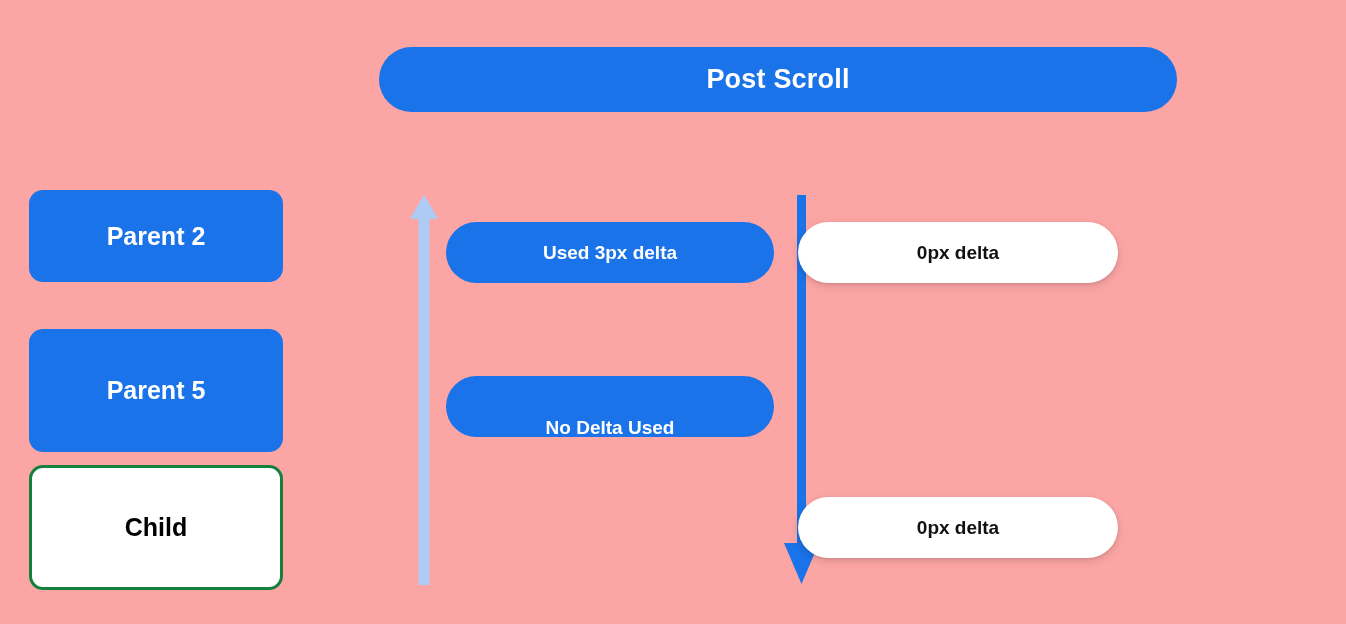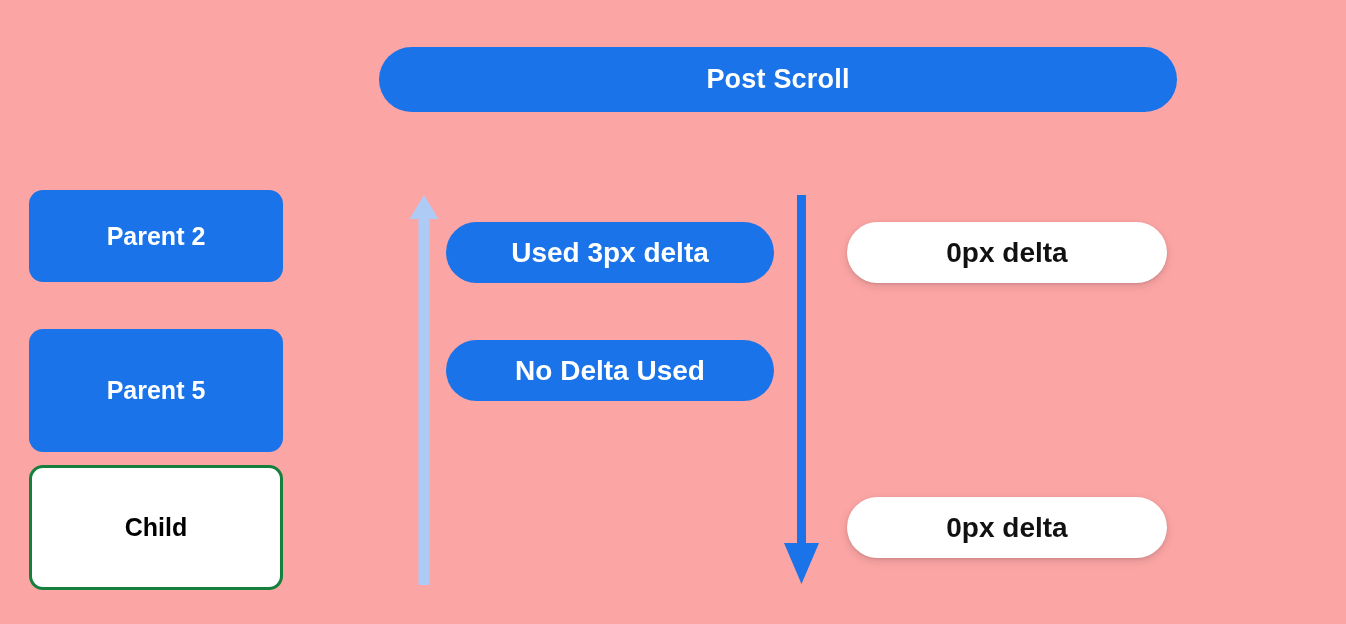--- a/index.html
+++ b/index.html
@@ -82,45 +82,45 @@
   .pill {
     position: absolute;
     height: 61px;
     border-radius: 31px;
     display: flex;
     align-items: center;
     justify-content: center;
     box-sizing: border-box;
   }
   .pill .label {
-    font-size: 28px;
+    font-size: 19px;
     font-weight: bold;
     line-height: 1;
   }
   .pill-blue {
     left: 446px;
     width: 328px;
     background: #1a73e8;
   }
   .pill-blue .label {
     color: #ffffff;
   }
   .pill-white {
-    left: 847px;
+    left: 798px;
     width: 320px;
     background: #ffffff;
     box-shadow: 0 3px 10px rgba(0, 0, 0, 0.13), 0 1px 3px rgba(0, 0, 0, 0.10);
     justify-content: center;
   }
   .pill-white .label {
     color: #111111;
   }
 
   #pill-used-delta   { top: 222px; }
-  #pill-no-delta     { top: 340px; }
+  #pill-no-delta     { top: 376px; align-items: flex-end; }
   #pill-zero-top     { top: 222px; }
   #pill-zero-bottom  { top: 497px; }
 </style>
 </head>
 <body>
 
 <div id="canvas">
 
   <div class="title-pill">
     <span class="label">Post Scroll</span>

